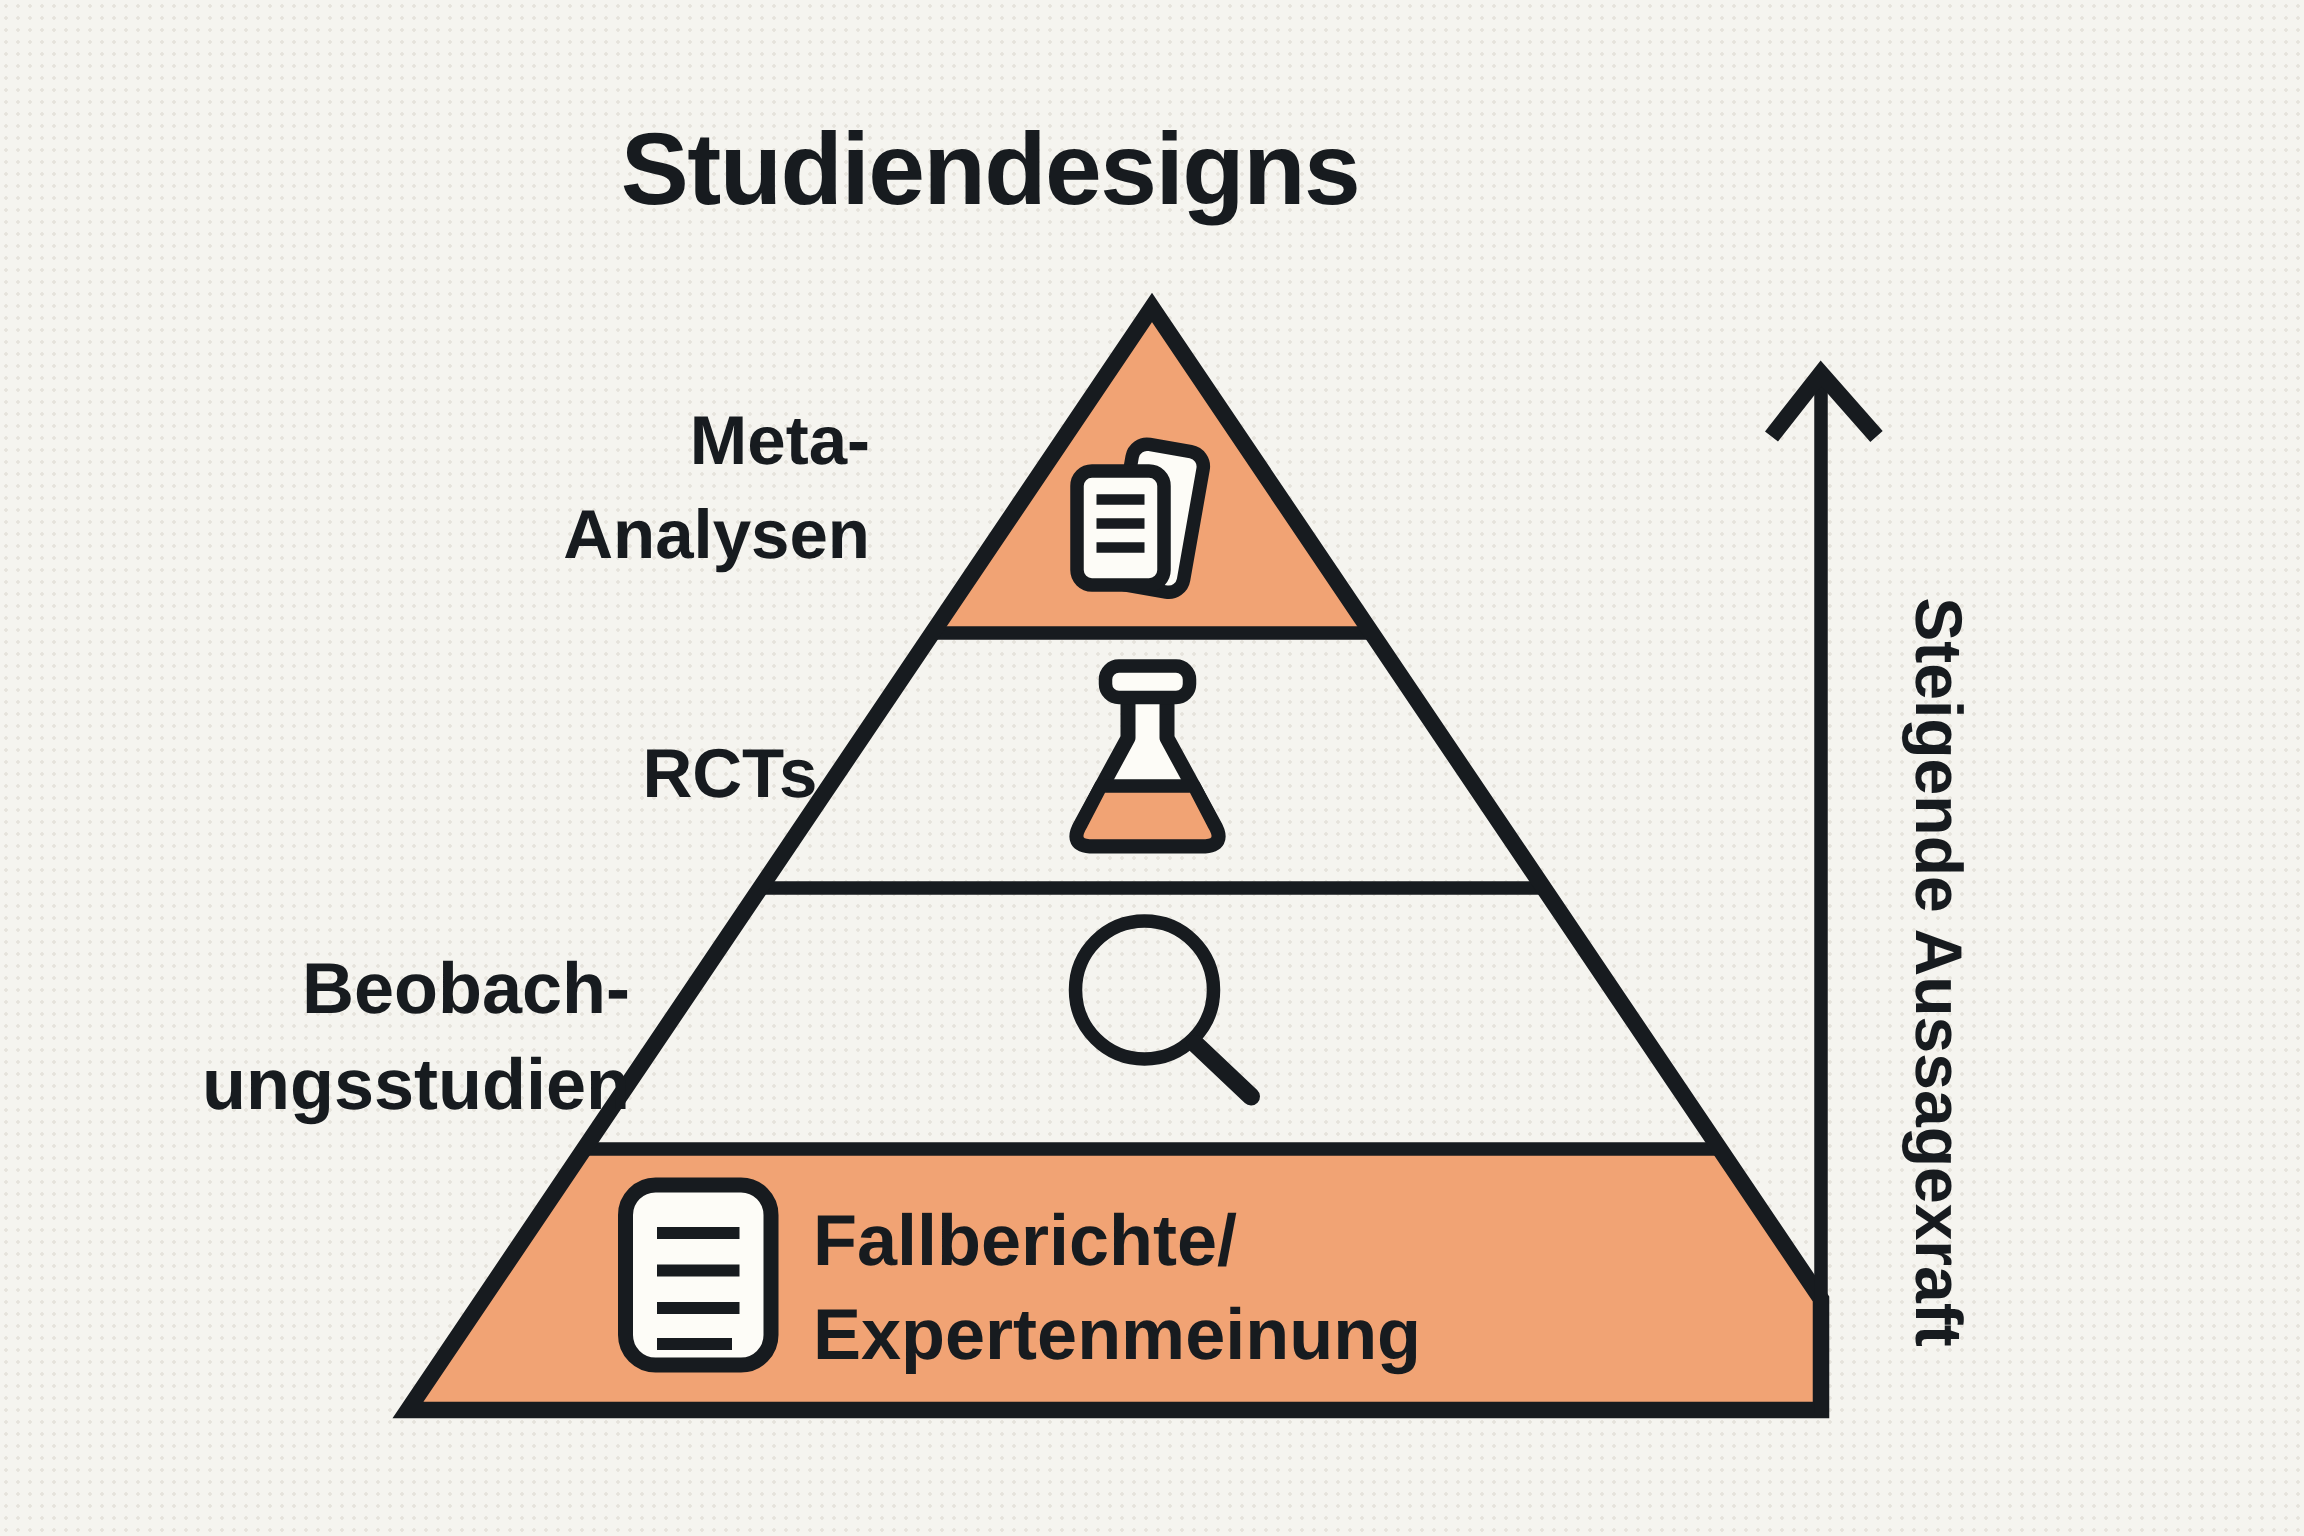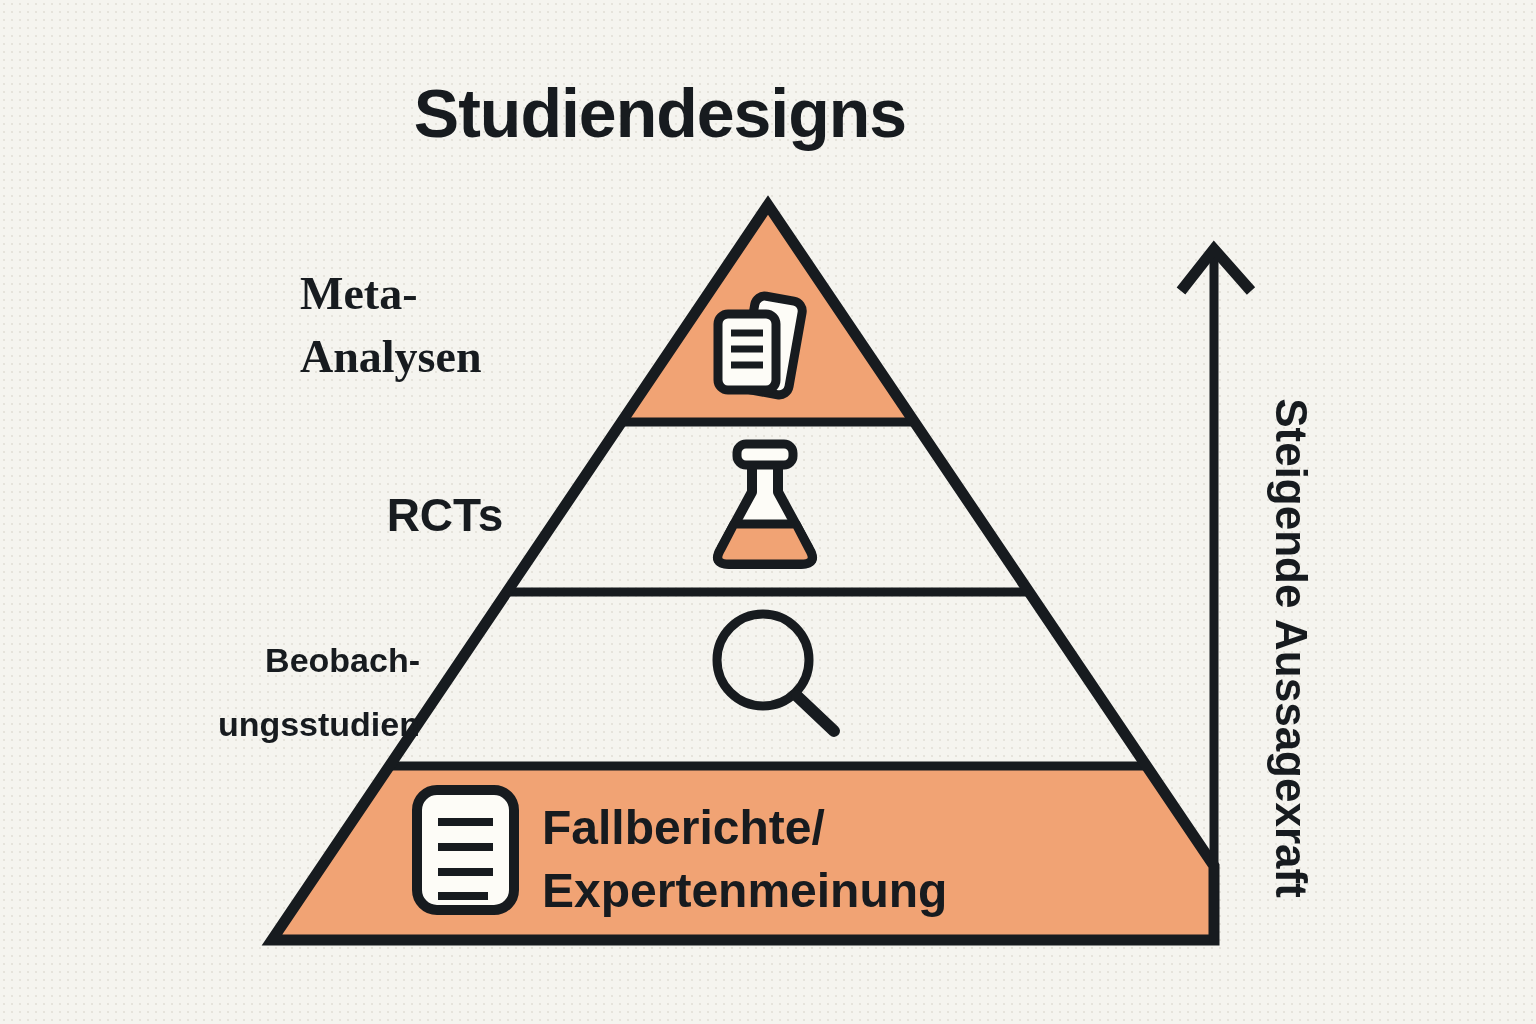--- a/index.html
+++ b/index.html
@@ -18,23 +18,23 @@
     font-weight:700;
     color:#171B1F;
     white-space:pre-line;
     z-index:5;
   }
   #title {
     left:0; top:74px; width:1320px;
     text-align:center;
     font-size:68px; letter-spacing:-1px;
   }
-  #meta-label   { left:300px; top:262px; width:280px;  font-size:46px; line-height:63px;font-family:Liberation Serif, serif; }
-  #rcts-label   { left:345px; top:484px; width:200px; text-align:center;   font-size:46px; line-height:62px; }
-  #beob-label   { left:40px;  top:628px; width:380px; text-align:right;  font-size:34px; line-height:64px; }
+  #meta-label   { left:300px; top:262px; width:280px; text-align:right;  font-size:46px; line-height:63px; }
+  #rcts-label   { left:345px; top:484px; width:200px; text-align:right;   font-size:46px; line-height:62px; }
+  #beob-label   { left:40px;  top:628px; width:380px; text-align:right;  font-size:48px; line-height:64px; }
   #fall-label   { left:542px; top:796px; width:500px; font-size:48px; line-height:63px; }
   #axis-label   {
     left:961px; top:622px; width:660px; height:52px;
     text-align:center; font-size:44px; line-height:52px;
     transform:rotate(90deg);
   }
 </style>
 </head>
 <body>
 

